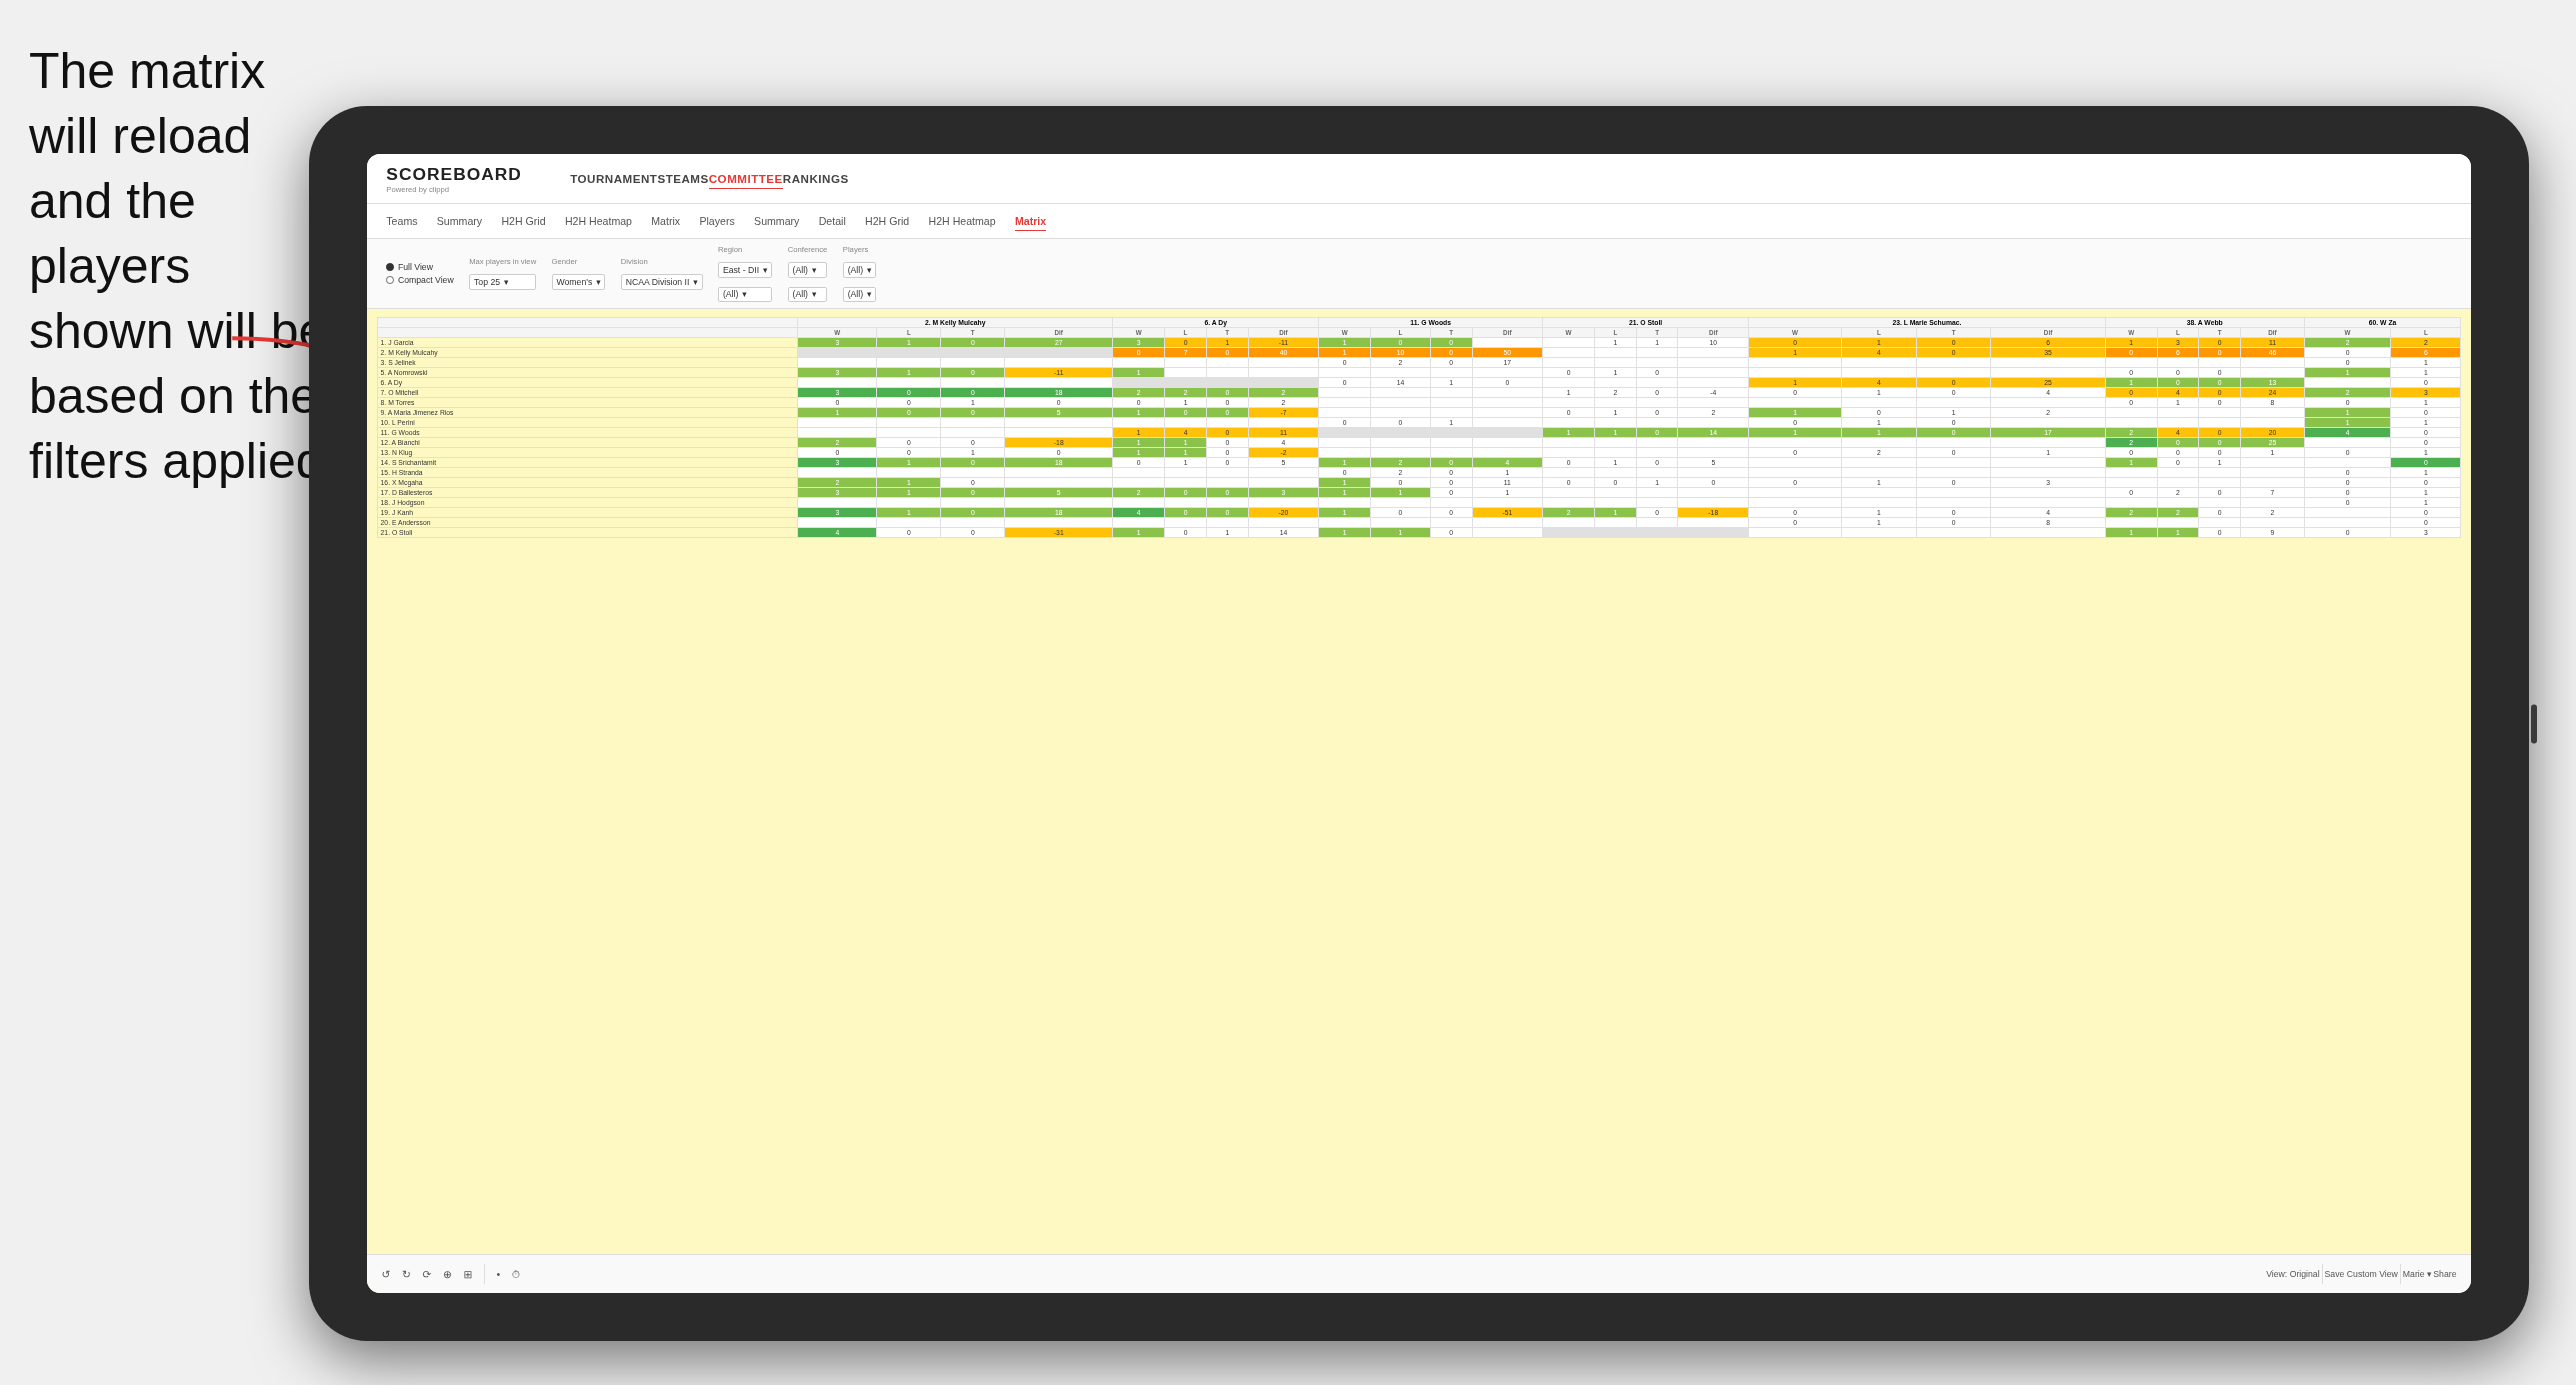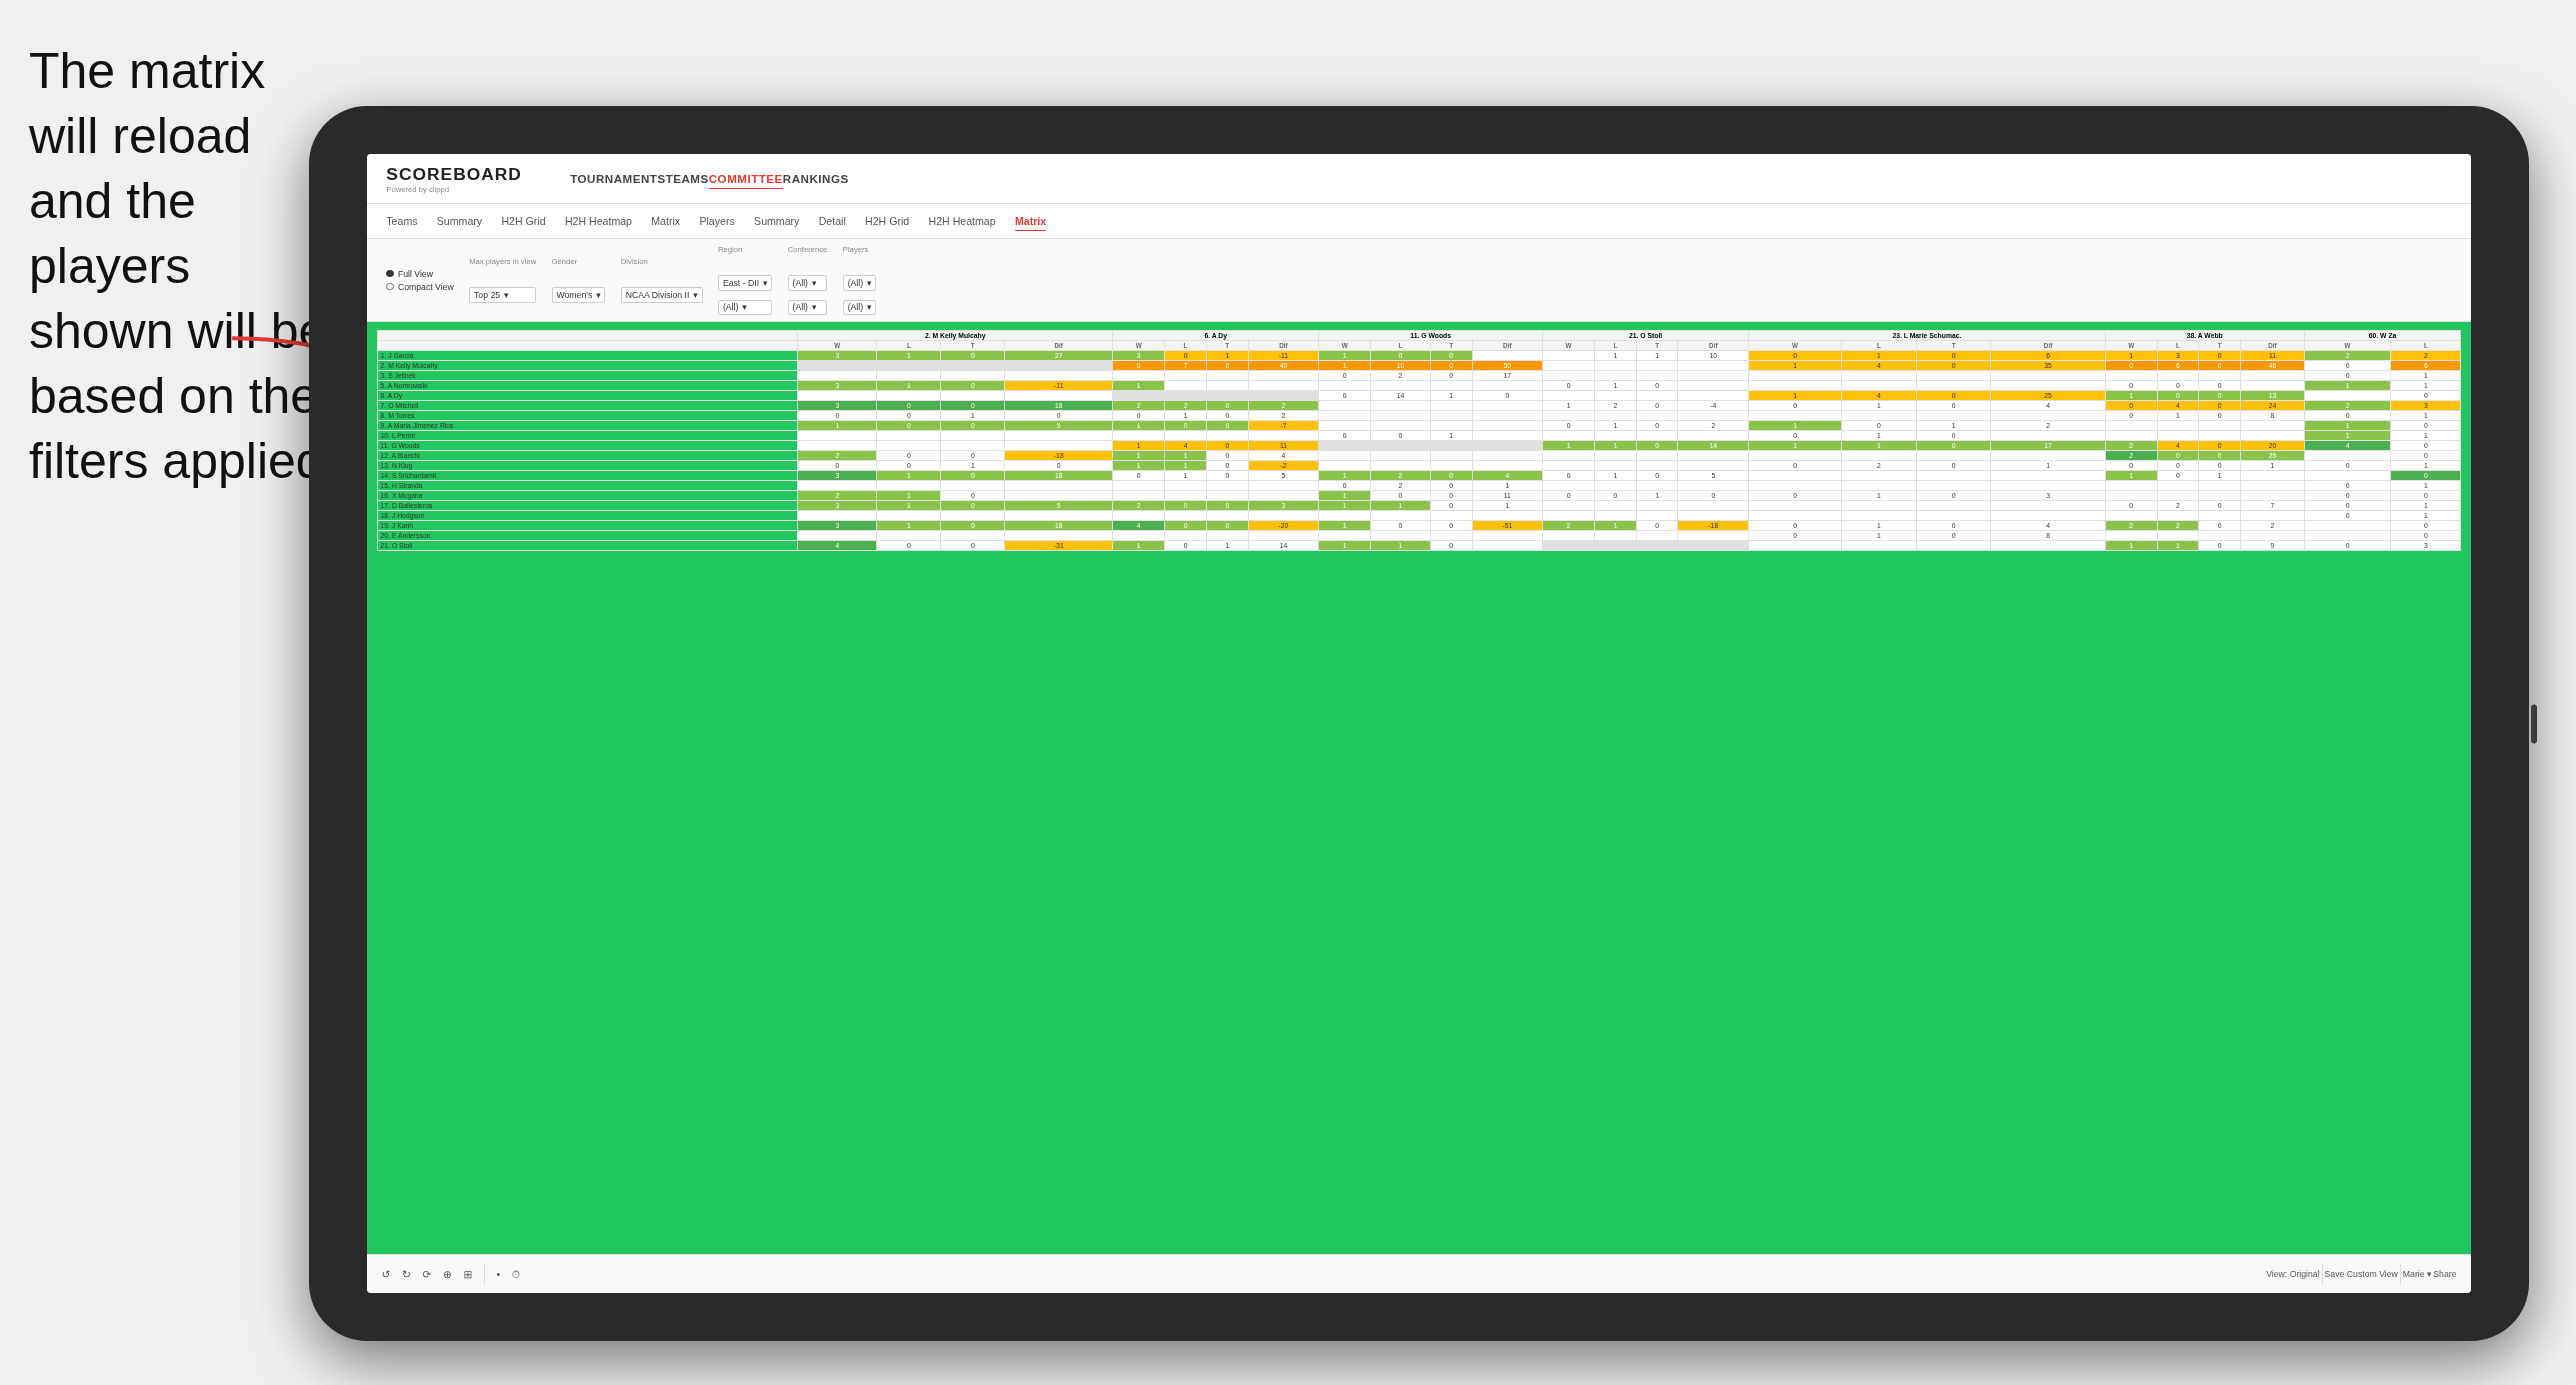--- a/index.html
+++ b/index.html
@@ -35,22 +35,22 @@
       border-radius: 58px;
       display: flex;
       align-items: center;
       justify-content: center;
       box-shadow: 0 19.3px 58px rgba(0,0,0,0.5);
     }
 
     .tablet-screen {
       width: 2104px;
       height: 1139px;
-      background: #22c55e;
-      border-radius: 4px;
+      background: #fef9c3;
+      border-radius: 13px;
       overflow: hidden;
       display: flex;
       flex-direction: column;
     }
 
     
     .nav-bar {
       display: flex;
       align-items: center;
       padding: 0 19.3px;
@@ -161,21 +161,20 @@
       font-size: 8.7px;
       color: #333;
       border: 1px solid #ccc;
       background: #fff;
       padding: 1.9px 3.9px;
       border-radius: 1.9px;
       display: flex;
       align-items: center;
       gap: 3.9px;
       cursor: pointer;
-      margin-top: 13px;
     }
 
     
     .matrix-content {
       flex: 1;
       overflow: hidden;
       padding: 7.7px 9.7px;
       font-size: 7.2px;
     }
 

